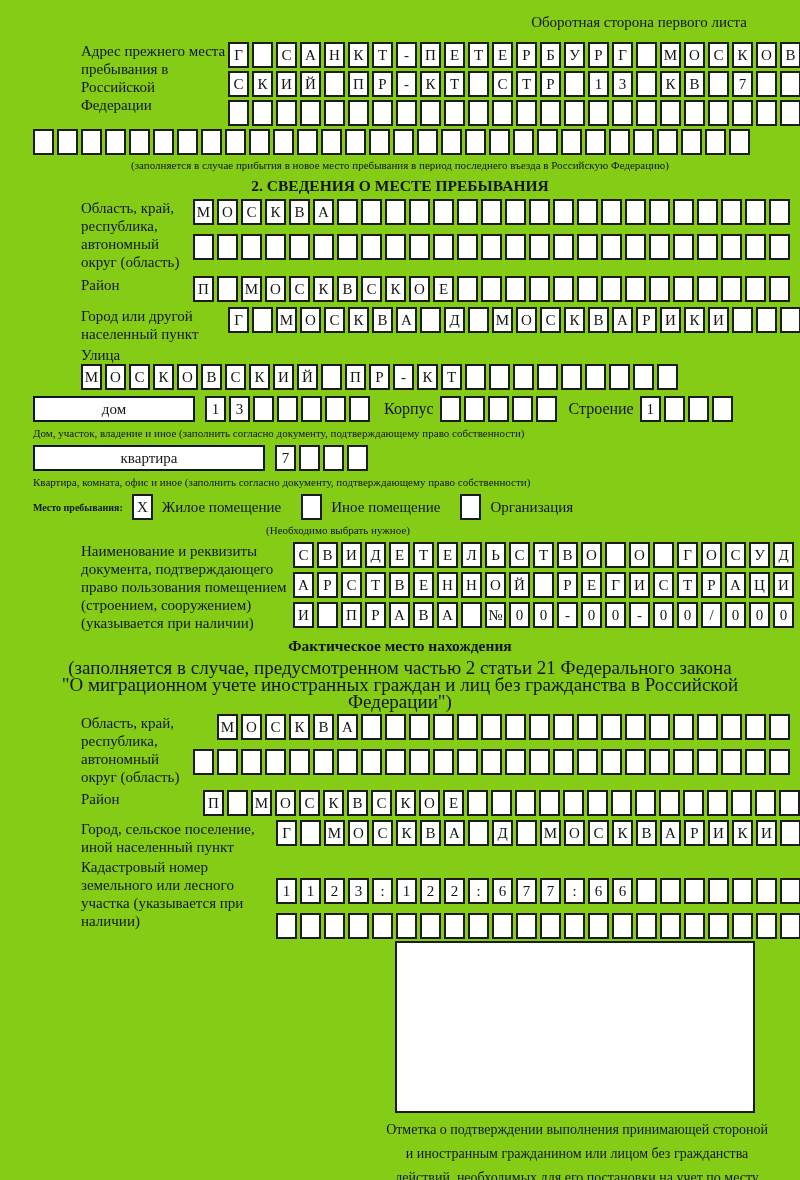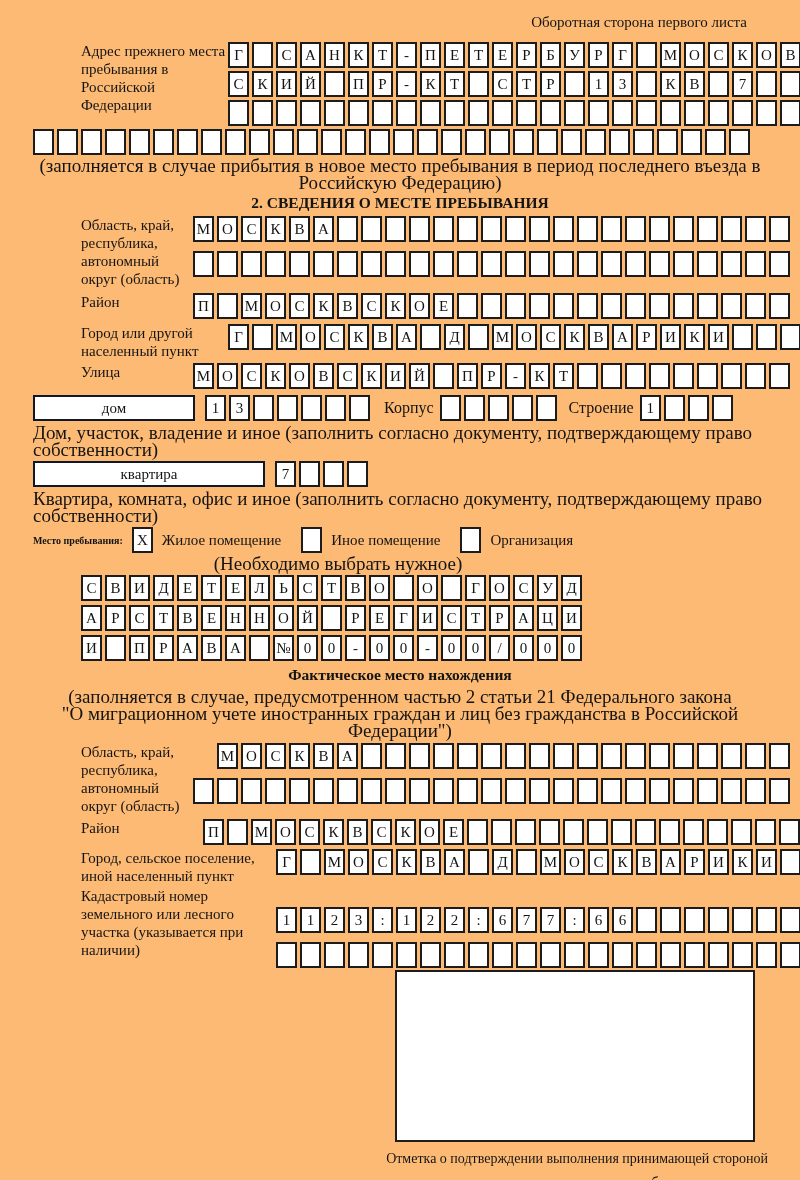--- a/index.html
+++ b/index.html
@@ -1,18 +1,18 @@
 <!DOCTYPE html>
 <html><head>
 <meta charset="utf-8">
 <style>
   html,body { margin:0; padding:0; background:#ffffff; }
   .page {
     position:relative; width:800px; height:1180px; box-sizing:border-box;
-    padding:14px 33px 0 33px; overflow:hidden; background:#fdba74; color:#141414;
+    padding:14px 33px 0 33px; overflow:hidden; background:#84cc16; color:#141414;
     font-family:"Liberation Serif","DejaVu Serif",serif; font-size:15px;
   }
   .hdr { text-align:right; font-size:15px; padding-right:20px; margin-bottom:10px; height:18px; }
 
   .frow { display:flex; align-items:flex-start;margin-left:48px; }
   .lbl { font-size:15px; line-height:18px; flex:0 0 auto; }
   .w147{ width:147px; } .w112{ width:112px; } .w122{ width:122px; }
   .w212{ width:212px; } .w195{ width:195px; }
 
   .gcol { display:flex; flex-direction:column; gap:3px; }
@@ -20,21 +20,21 @@
   .grid { display:flex; gap:3px; flex-wrap:nowrap; }
   .cell {
     flex:0 0 auto; width:21px; height:26px; box-sizing:border-box;
     border:2px solid #1c1c1c; background:#fff;
     display:flex; align-items:center; justify-content:center;
     font-size:15px; line-height:1;
   }
   .indent24 { margin-left:24px; }
   .padtop20 { padding-top:20px; }
 
-  .note { font-size:19px; line-height:17px; }
+  .note { font-size:11px; line-height:17px; }
   .center { text-align:center; }
   .sect-title { text-align:center; font-weight:bold; font-size:15.5px; line-height:20px; }
 
   .hrow { display:flex; align-items:center; }
   .wbox {
     height:26px; box-sizing:border-box; border:2px solid #0f172a; background:#fff;
     display:flex; align-items:center; justify-content:center; font-size:15px; flex:0 0 auto;
   }
   .w162{ width:162px; } .w197{ width:232px; }
   .inl { font-size:16px; flex:0 0 auto; }
@@ -44,21 +44,21 @@
   .choose-note { margin-left:105px; width:400px; text-align:center; }
 
   .fact-note { font-size:19px; line-height:17px; text-align:center; }
 
   .stamp-box { margin-left:362px; width:360px; height:172px; box-sizing:border-box;
     border:2px solid #1c1c1c; background:#fff; }
   .stamp-caption { margin-left:348px; width:392px; margin-top:5px;
     font-size:14px; line-height:24px; text-align:center; }
 
   .mb1{margin-bottom:1px;} .mb2{margin-bottom:2px;} .mb3{margin-bottom:3px;}
-  .mb4{margin-bottom:4px;} .mb5{margin-bottom:5px;} .mb6{margin-bottom:6px;}
+  .mb4{margin-bottom:4px;} .mb5{margin-bottom:5px;} .mb6{margin-bottom:6px;flex-direction:column;}
   .mt2{margin-top:2px;} .mt4{margin-top:4px;}
 </style>
 </head>
 <body>
 
 <div class="page">
 
   <div class="hdr">Оборотная сторона первого листа</div>
 
   <div class="frow mb3">
@@ -377,20 +377,21 @@
     <span class="cell">X</span>
     <span class="opt">Жилое помещение</span>
     <span class="cell"></span>
     <span class="opt">Иное помещение</span>
     <span class="cell"></span>
     <span class="opt">Организация</span>
   </div>
   <div class="note choose-note mb3">(Необходимо выбрать нужное)</div>
 
   <div class="frow mb2">
+    <div class="lbl w212">Наименование и реквизиты документа, подтверждающего право пользования помещением (строением, сооружением) (указывается при наличии)</div>
     <div class="gcol" style="gap:4px;">
       <div class="grid">
           <span class="cell">С</span>
           <span class="cell">В</span>
           <span class="cell">И</span>
           <span class="cell">Д</span>
           <span class="cell">Е</span>
           <span class="cell">Т</span>
           <span class="cell">Е</span>
           <span class="cell">Л</span>

